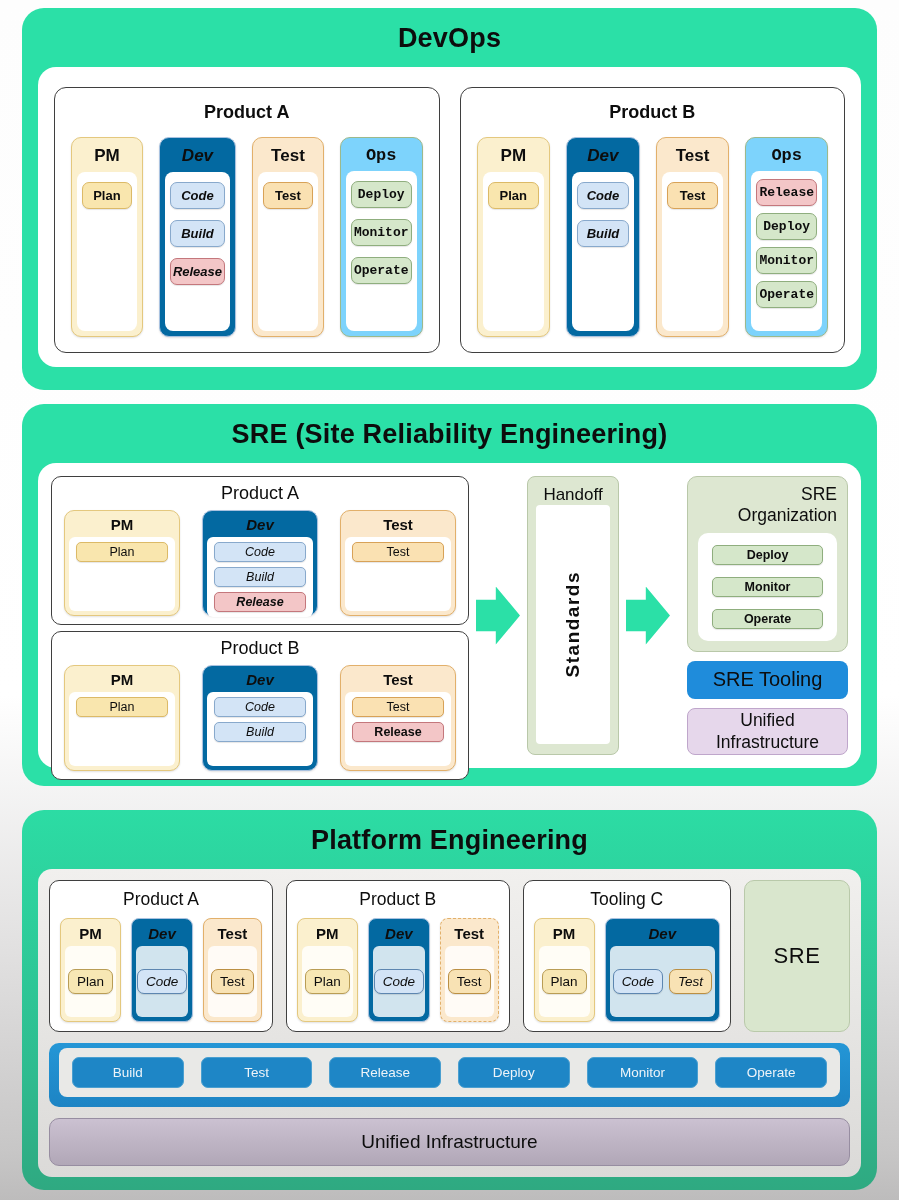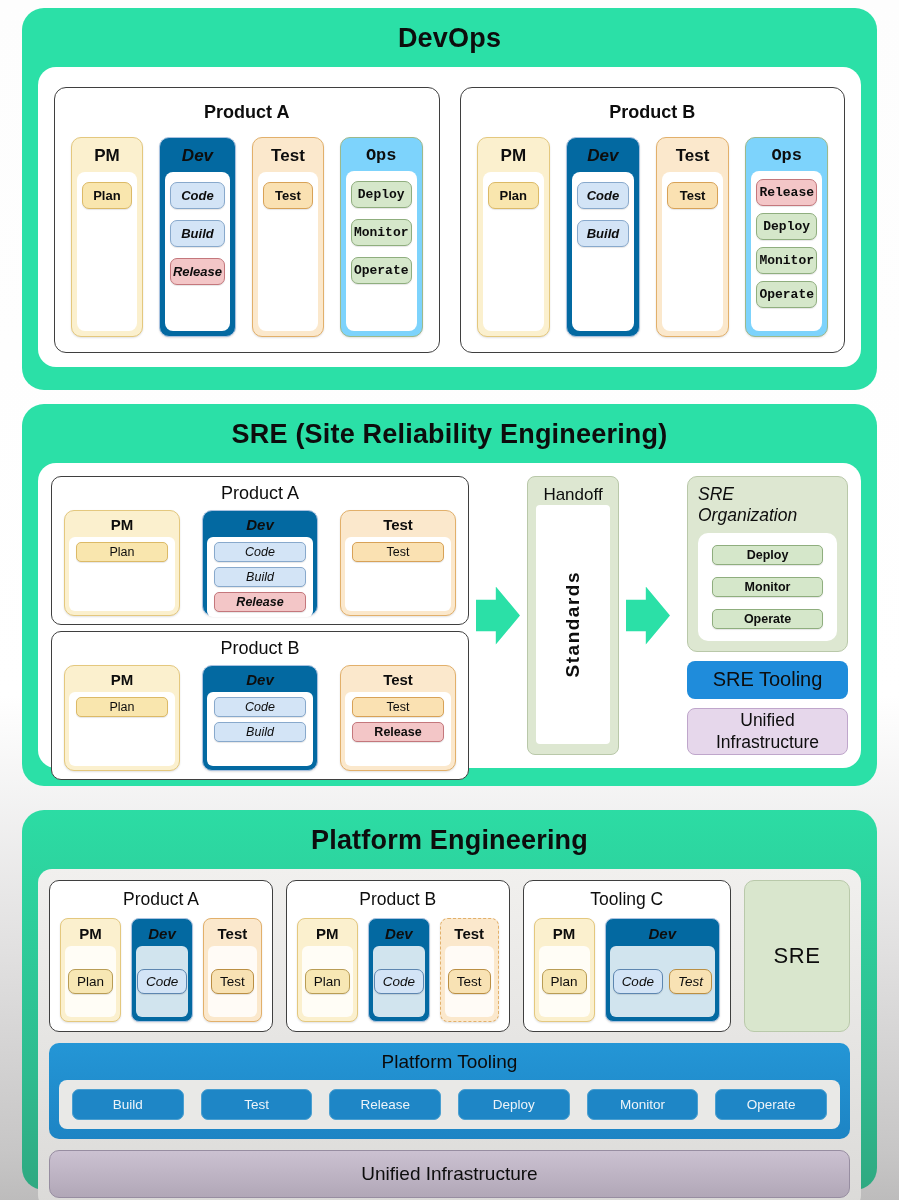--- a/index.html
+++ b/index.html
@@ -58,21 +58,21 @@
   .arrow { width: 44px; height: 58px; background: #2be0a7; align-self: center; margin: 0 7px; flex: none;
            clip-path: polygon(0 23%, 45% 23%, 45% 0, 100% 50%, 45% 100%, 45% 77%, 0 77%); }
 
   .handoff { width: 92px; flex: none; background:#dde7d1; border:1.4px solid #b9c8a9; border-radius:8px; padding:5px 8px 10px; display:flex; flex-direction:column; }
   .handoff-title { text-align:center; font-size:17px; padding:3px 0 0; }
   .handoff-body { background:#fff; border-radius:4px; flex:1; display:flex; align-items:center; justify-content:center; }
   .vertical-text { writing-mode: vertical-rl; transform: rotate(180deg); font-weight:bold; font-size:19px; letter-spacing:1.5px; }
 
   .sre-right { flex: 1; margin-left: 10px; display: flex; flex-direction: column; gap: 9px; }
   .sre-org { background:#dde7d1; border:1.4px solid #b9c8a9; border-radius:10px; padding:7px 10px 10px; }
-  .sre-org-title { text-align:left; font-size:17.5px; margin-bottom:7px;font-style:italic; }
+  .sre-org-title { text-align:right; font-size:17.5px; margin-bottom:7px; }
   .sre-org-body { background:#fff; border-radius:10px; padding:12px 14px; display:flex; flex-direction:column; gap:12px; }
   .sre-org .chip { font-weight:bold; font-size:13px; padding:7px 2px; border-radius:6px; }
   .sre-tooling { background:#1f8cdb; border-radius:8px; height:46px; display:flex; align-items:center; justify-content:center; font-size:20px; }
   .sre-infra { background:#e6d7eb; border:1.3px solid #bfa6cb; border-radius:8px; flex:1; display:flex; align-items:center; justify-content:center; text-align:center; font-size:17.5px; line-height:1.3; }
   .sre-infra .wrap { max-width: 150px; }
 
   
   #platform .panel { border-radius: 14px; background: linear-gradient(180deg,#f1f0ee,#dbdad8); padding: 11px; margin-bottom: 14px; }
   .p-row { display: flex; gap: 13px; height: 152px; }
   .p-product { background:#fff; border:1.4px solid #3f3f3f; border-radius:10px; padding:7px 10px 9px; flex:2.55; display:flex; flex-direction:column; }
@@ -331,21 +331,20 @@
               <div class="p-chip orange">Test</div>
             </div>
           </div>
         </div>
       </div>
 
       <div class="p-sre">SRE</div>
     </div>
 
     <div class="p-tooling">
-      <div class="p-tooling-title">Platform Tooling</div>
       <div class="p-tooling-strip">
         <div class="p-btn">Build</div>
         <div class="p-btn">Test</div>
         <div class="p-btn">Release</div>
         <div class="p-btn">Deploy</div>
         <div class="p-btn">Monitor</div>
         <div class="p-btn">Operate</div>
       </div>
     </div>
 

